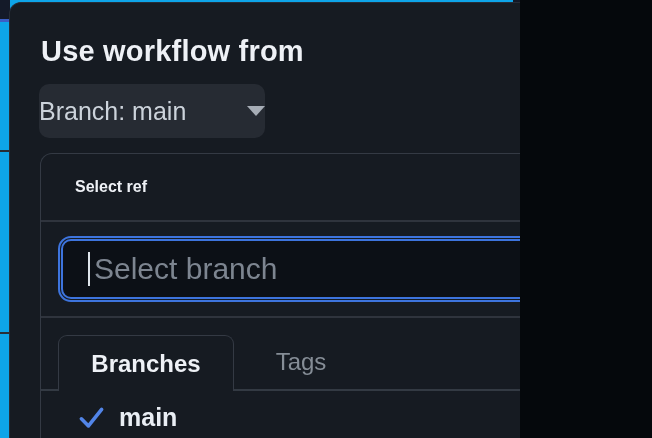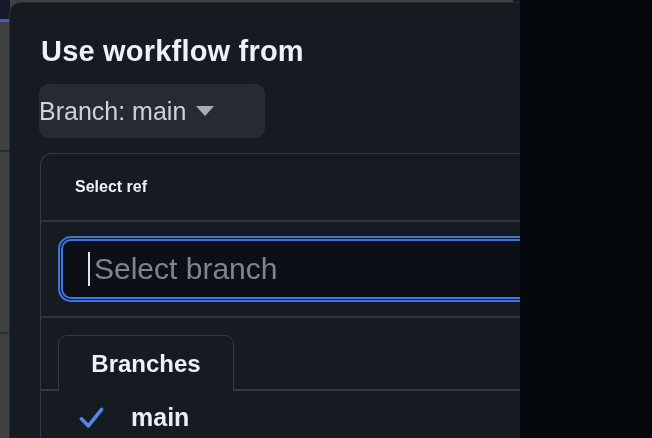--- a/index.html
+++ b/index.html
@@ -3,21 +3,21 @@
 <meta charset="utf-8">
 <style>
   * { margin: 0; padding: 0; box-sizing: border-box; }
   html, body { background: #05080c; }
   body {
     font-family: "Liberation Sans", "DejaVu Sans", sans-serif;
     width: 652px; height: 438px; overflow: hidden;
   }
   .viewport {
     position: relative; width: 520px; height: 438px;
-    background: #404040; overflow: hidden;
+    background: #0ea5e9; overflow: hidden;
   }
 
   
   .bg-edge { position: absolute; }
   .edge-navy-left  { left: 0; top: 0; width: 10px; height: 19px; background: #141a29; }
   .edge-blue-left  { left: 0; top: 19px; width: 10px; height: 3px; background: #3c5ec6; }
   .edge-line-left1 { left: 0; top: 150px; width: 10px; height: 2px; background: #272c34; }
   .edge-line-left2 { left: 0; top: 332px; width: 10px; height: 2px; background: #2a2f37; }
   .edge-navy-right { right: 0; top: 0; width: 7px; height: 20px; background: #131927; }
   .edge-blue-right { right: 0; top: 20px; width: 7px; height: 3px; background: #2c4574; }
@@ -32,21 +32,21 @@
   }
   .modal-title {
     position: absolute; left: 31px; top: 32px;
     font-size: 29px; font-weight: 700; color: #eef1f6; letter-spacing: 0.2px;
   }
 
   
   .branch-btn {
     position: absolute; left: 29px; top: 81px; width: 226px; height: 54px;
     background: #262b33; border: none; border-radius: 10px;
-    display: flex; align-items: center; justify-content: flex-start; gap: 10px;
+    display: flex; align-items: center; justify-content: space-between; gap: 10px;
     cursor: pointer;
   }
   .branch-btn-label { font-size: 25px; color: #ccd3db; font-weight: 400; }
   .caret-down {
     width: 0; height: 0;
     border-left: 9px solid transparent; border-right: 9px solid transparent;
     border-top: 10px solid #a6adb6;
   }
 
   
@@ -99,21 +99,21 @@
     font-weight: 700; color: #eef1f6; z-index: 2;
   }
   .tab.inactive { width: 134px; color: #858d96; font-weight: 400; }
 
   .ref-list { position: relative; height: 52px; }
   .ref-row {
     display: flex; align-items: center; height: 52px;
     padding-left: 37px; cursor: pointer;
   }
   .check-icon { width: 27px; height: 27px; flex: 0 0 auto; }
-  .ref-row-label { margin-left: 26px; font-size: 25px; font-weight: 700; color: #e9eef4; }
+  .ref-row-label { margin-left: 14px; font-size: 25px; font-weight: 700; color: #e9eef4; }
 
   
   .scrolltrack {
     position: absolute; top: 236px; bottom: 0; width: 29px;
     background: #2d3138;
   }
   .scrolltrack.outer { right: 30px; }
   .scrolltrack.inner { right: 0; width: 27px; }
   .scroll-thumb-dot {
     position: absolute; left: 4px; top: 2px; width: 21px; height: 21px;
@@ -156,20 +156,23 @@
         <div class="search-wrap">
           <input class="search-input" type="text" placeholder="Select branch" style="">
           <div class="text-cursor"></div>
         </div>
       </div>
 
       <div class="tabnav">
         <div class="tab active">
           <span>Branches</span>
         </div>
+        <div class="tab inactive">
+          <span>Tags</span>
+        </div>
       </div>
 
       <div class="ref-list">
         <div class="ref-row">
           <svg class="check-icon" viewBox="0 0 24 24" fill="none">
             <path d="M3 13.2 L9.3 19.5 L21 4.8" stroke="#5285e8" stroke-width="3.2" stroke-linecap="round" stroke-linejoin="round"></path>
           </svg>
           <span class="ref-row-label">main</span>
         </div>
       </div>

